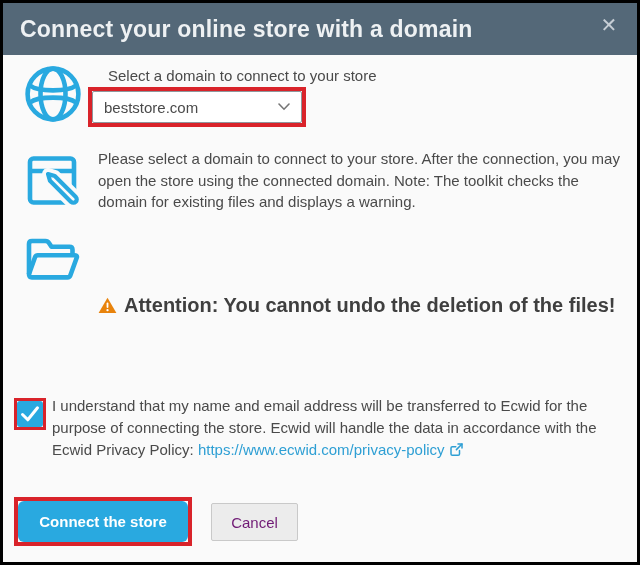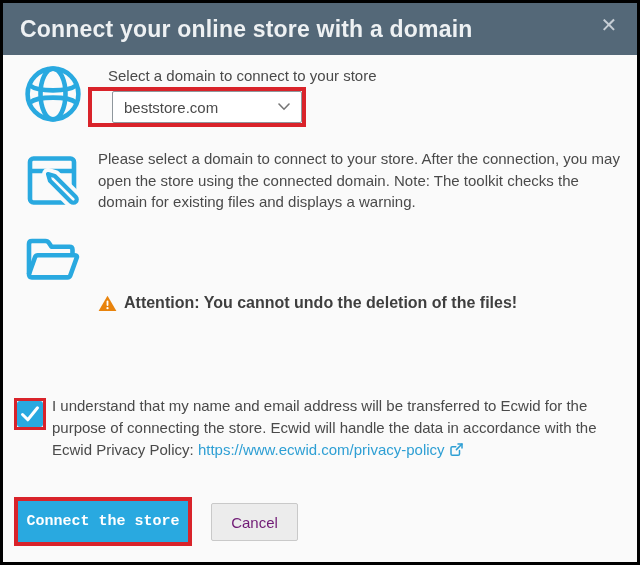--- a/index.html
+++ b/index.html
@@ -27,47 +27,47 @@
   }
   
   .para{
     position:absolute;font-size:15px;line-height:21.5px;color:#4a4a4a;
   }
   
   .icon-abs{position:absolute;}
   .red-box{
     position:absolute;border:4px solid #d9232a;box-sizing:border-box;
   }
-  .select-wrap{left:85px;top:84px;width:218px;height:40px;padding-left:20px;}
+  .select-wrap{left:85px;top:84px;width:218px;height:40px;}
   .fake-select{
     width:100%;height:100%;background:#fff;border:1px solid #8f979d;
     border-radius:2px;box-sizing:border-box;display:flex;align-items:center;
     justify-content:space-between;padding:0 11px;cursor:pointer;
   }
   .fake-select .value{font-size:15px;color:#4a4a4a;}
   
   .warning-line{
     position:absolute;left:95px;top:291px;display:flex;align-items:center;gap:7px;
-    font-size:16px;font-weight:700;color:#3f3f3f;
+    font-size:20px;font-weight:700;color:#3f3f3f;
   }
   
   .checkbox-annotation{left:11px;top:395px;width:32px;height:32px;border-width:3px;}
   .checkbox{
     width:26px;height:26px;background:#29a9e0;border-radius:3px;
     display:flex;align-items:center;justify-content:center;cursor:pointer;
   }
   .consent-text{left:49px;top:392px;width:562px;line-height:22px;}
   .consent-text a{color:#2e9fd4;text-decoration:none;}
   .ext-icon{vertical-align:-2px;margin-left:4px;}
   
   .connect-annotation{left:11px;top:494px;width:178px;height:49px;}
   .btn-connect{
-    width:100%;height:100%;background:#29a9e0;border:none;border-radius:0;
+    width:100%;height:100%;background:#29a9e0;border:none;border-radius:6px;
     color:#fff;font-size:15px;font-weight:700;cursor:pointer;
-    font-family:Liberation Mono, monospace;
+    font-family:Liberation Sans, sans-serif;
   }
   .btn-cancel{
     position:absolute;left:208px;top:500px;width:87px;height:38px;
     background:#ececec;border:1px solid #c9c9c9;border-radius:2px;
     color:#701a75;font-size:15px;cursor:pointer;
     font-family:"Liberation Sans","DejaVu Sans",sans-serif;
   }
 </style>
 </head>
 <body>

